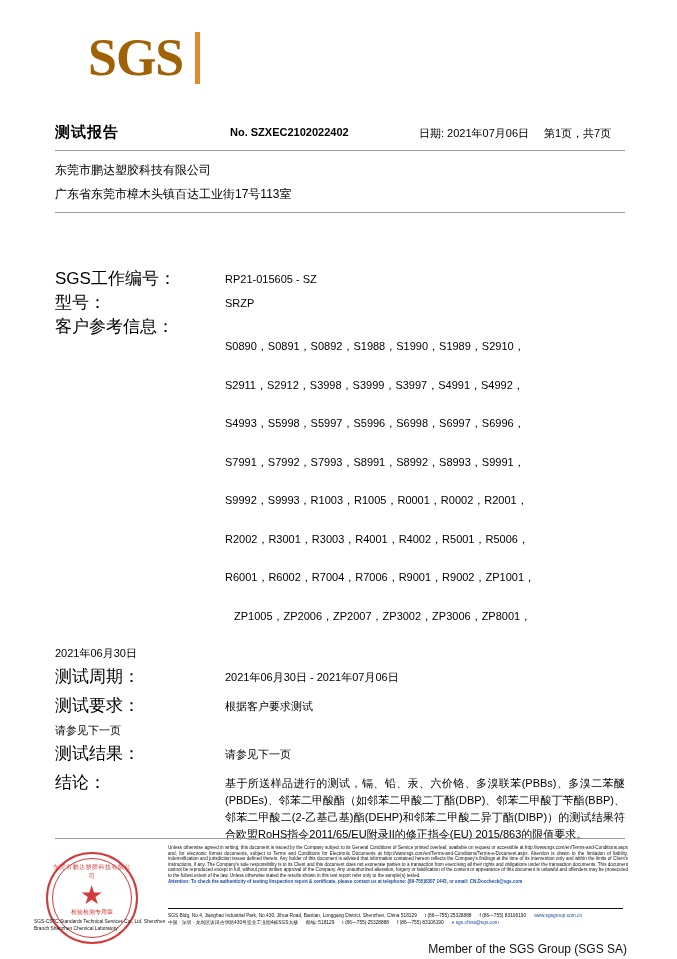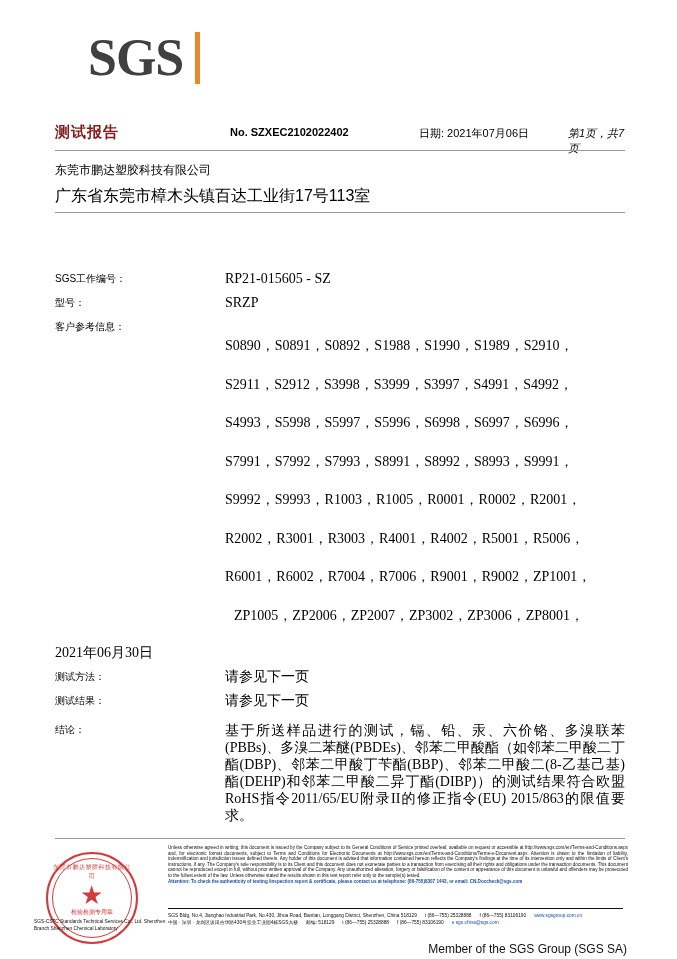--- a/index.html
+++ b/index.html
@@ -28,21 +28,21 @@
     left: 88px;
     top: 30px;
     width: 120px;
     height: 60px;
   }
   .logo-text {
     font-family: "Liberation Serif", serif;
     font-weight: bold;
     font-size: 52px;
     letter-spacing: -1px;
-    color: #404040;
+    color: #a16207;
     line-height: 56px;
   }
   .logo-bar {
     position: absolute;
     right: 8px;
     top: 2px;
     width: 5px;
     height: 52px;
     background: #e58a2c;
   }
@@ -55,41 +55,40 @@
     width: 570px;
     height: 22px;
   }
   .doc-title {
     position: absolute;
     left: 0;
     top: 0;
     font-size: 15px;
     font-weight: bold;
     letter-spacing: 1px;
-    color: #7f1d1d;
+    color: #000000;
   }
   .report-no {
     position: absolute;
     left: 175px;
     top: 3px;
     font-size: 11px;
     font-weight: bold;
   }
   .report-date {
     position: absolute;
     left: 364px;
     top: 3px;
     font-size: 11px;
   }
   .page-no {
     position: absolute;
-    left: 513px;
+    left: 489px;
     top: 3px;
     font-size: 11px;
-    font-style: italic;
   }
 
   .hr-top {
     position: absolute;
     left: 55px;
     top: 150px;
     width: 570px;
     height: 1px;
     background: #9a9a9a;
   }
@@ -97,21 +96,21 @@
   .company-name {
     position: absolute;
     left: 55px;
     top: 162px;
     font-size: 12px;
   }
   .company-addr {
     position: absolute;
     left: 55px;
     top: 186px;
-    font-size: 16px;
+    font-size: 12px;
     text-align: center;
   }
 
   .hr-mid {
     position: absolute;
     left: 55px;
     top: 212px;
     width: 570px;
     height: 1px;
     background: #9a9a9a;
@@ -133,28 +132,27 @@
     font-size: 11.5px;
   }
   .field-row {
     display: flex;
     align-items: flex-start;
     margin-bottom: 10px;
   }
   .field-label {
     width: 170px;
     flex: 0 0 170px;
-    font-size: 10px;
+    font-size: 17px;
     line-height: 16px;
   }
   .field-value {
     flex: 1;
-    font-size: 14px;
+    font-size: 11px;
     line-height: 16px;
-    font-family: Liberation Serif, serif;
   }
   .ref-lines div {
     line-height: 22.5px;
     white-space: nowrap;
     margin-top: 16px;
   }
   .ref-lines div.indent {
     padding-left: 9px;
   }
   .conclusion-value {
@@ -338,35 +336,42 @@
         <div class="indent">ZP1005，ZP2006，ZP2007，ZP3002，ZP3006，ZP8001，</div>
       </div>
     </div>
 
     <div style="height:8px"></div>
 
     <div class="field-row row-tight">
       <div class="field-value">2021年06月30日</div>
     </div>
 
-
+    <div class="field-row row-loose">
+      <div class="field-label">测试周期：</div>
+      <div class="field-value">2021年06月30日 - 2021年07月06日</div>
+    </div>
 
     <div class="field-row row-tight">
-      <div class="field-label">测试方法：</div>
+      <div class="field-label">测试要求：</div>
+      <div class="field-value">根据客户要求测试</div>
+    </div>
+
+    <div class="field-row row-tight">
       <div class="field-value">请参见下一页</div>
     </div>
 
     <div class="field-row row-loose">
       <div class="field-label">测试结果：</div>
       <div class="field-value">请参见下一页</div>
     </div>
 
     <div class="field-row">
       <div class="field-label">结论：</div>
-      <div class="field-value conclusion-value">基于所送样品进行的测试，镉、铅、汞、六价铬、多溴联苯(PBBs)、多溴二苯醚(PBDEs)、邻苯二甲酸酯（如邻苯二甲酸二丁酯(DBP)、邻苯二甲酸丁苄酯(BBP)、邻苯二甲酸二(8-乙基己基)酯(DEHP)和邻苯二甲酸二异丁酯(DIBP)）的测试结果符合欧盟RoHS指令2011/65/EU附录II的修正指令(EU) 2015/863的限值要求。</div>
+      <div class="field-value conclusion-value">基于所送样品进行的测试，镉、铅、汞、六价铬、多溴联苯(PBBs)、多溴二苯醚(PBDEs)、邻苯二甲酸酯（如邻苯二甲酸二丁酯(DBP)、邻苯二甲酸丁苄酯(BBP)、邻苯二甲酸二(2-乙基己基)酯(DEHP)和邻苯二甲酸二异丁酯(DIBP)）的测试结果符合欧盟RoHS指令2011/65/EU附录II的修正指令(EU) 2015/863的限值要求。</div>
     </div>
 
   </div>
 
   <div class="hr-footer"></div>
 
   <div class="stamp">
     <div class="ring"></div>
     <div class="ring2"></div>
     <div class="arc-top">东莞市鹏达塑胶科技有限公司</div>

